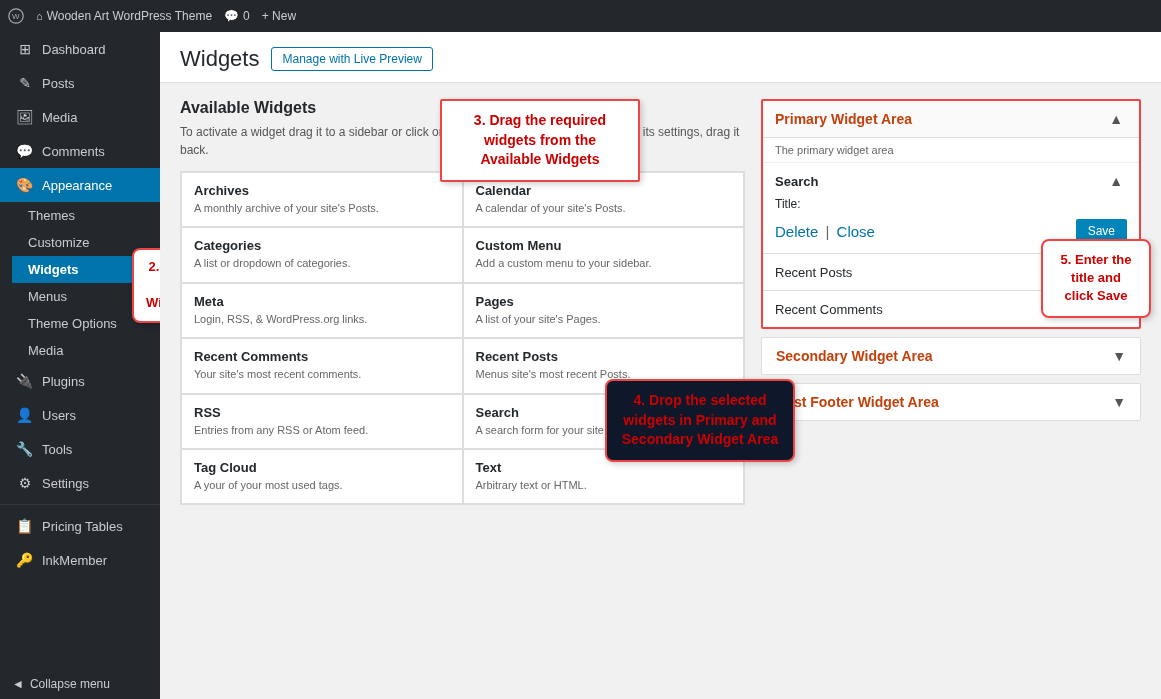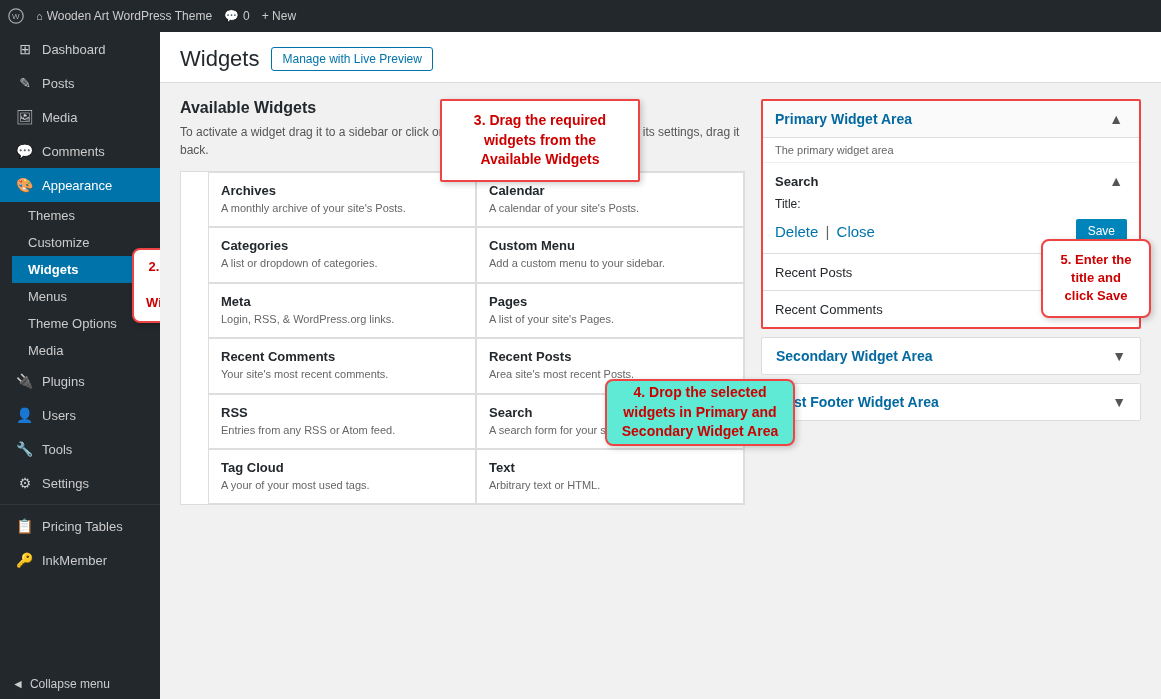--- a/index.html
+++ b/index.html
@@ -87,21 +87,21 @@
       font-size: 12px;
     }
 
     
     .content-scroll { flex: 1; overflow-y: auto; display: flex; gap: 16px; padding: 16px 20px; }
 
     
     .widget-list-panel { flex: 1; min-width: 0; }
     .widget-list-title { font-size: 16px; font-weight: 600; color: #23282d; margin-bottom: 6px; }
     .widget-list-desc { color: #555; font-size: 12px; margin-bottom: 12px; line-height: 1.5; }
-    .widget-grid { display: grid; grid-template-columns: 1fr 1fr; gap: 0; border: 1px solid #ddd; background: #fff; padding-left: 27px; }
+    .widget-grid { display: grid; grid-template-columns: 1fr 1fr; gap: 0; border: 1px solid #ddd; background: #fff; }
     .widget-cell {
       padding: 10px 12px;
       border: 1px solid #ddd;
       background: #fff;
       cursor: grab;
     }
     .widget-cell-name { font-weight: 600; color: #23282d; font-size: 13px; margin-bottom: 3px; }
     .widget-cell-desc { color: #666; font-size: 11px; line-height: 1.4; }
 
     
@@ -113,21 +113,21 @@
       margin-bottom: 8px;
     }
     .widget-area-header {
       background: #fafafa;
       border-bottom: 1px solid #ddd;
       padding: 10px 12px;
       display: flex;
       align-items: center;
       justify-content: space-between;
     }
-    .widget-area-title { font-size: 14px; font-weight: 600; color: #0369a1; text-align: right; }
+    .widget-area-title { font-size: 14px; font-weight: 600; color: #c2410c; text-align: right; }
     .widget-area-desc { font-size: 11px; color: #666; padding: 6px 12px; border-bottom: 1px solid #eee; }
 
     
     .widget-row {
       border-bottom: 1px solid #ddd;
       padding: 10px 12px;
     }
     .widget-row-header { display: flex; align-items: center; justify-content: space-between; }
     .widget-row-name { font-size: 13px; color: #23282d; }
     .widget-expand-btn { background: none; border: none; cursor: pointer; font-size: 14px; color: #555; padding: 0 4px; }
@@ -217,24 +217,24 @@
       font-weight: bold;
       color: #c00;
       text-align: center;
       line-height: 1.4;
       pointer-events: none;
       z-index: 50;
       box-shadow: 2px 2px 6px rgba(0,0,0,0.2);
     }
     .step4-callout {
       position: absolute;
-      background: #5eead4;
+      background: #0f172a;
       border: 2px solid #e44;
       border-radius: 8px;
-      padding: 2px 14px;
+      padding: 10px 14px;
       font-size: 14px;
       font-weight: bold;
       color: #c00;
       text-align: center;
       line-height: 1.4;
       pointer-events: none;
       z-index: 50;
       box-shadow: 2px 2px 6px rgba(0,0,0,0.2);
     }
     .step5-callout {
@@ -424,21 +424,21 @@
             <div class="widget-cell-name">Pages</div>
             <div class="widget-cell-desc">A list of your site's Pages.</div>
           </div>
 
           <div class="widget-cell">
             <div class="widget-cell-name">Recent Comments</div>
             <div class="widget-cell-desc">Your site's most recent comments.</div>
           </div>
           <div class="widget-cell">
             <div class="widget-cell-name">Recent Posts</div>
-            <div class="widget-cell-desc">Area site's most recent Posts.</div>
+            <div class="widget-cell-desc">Menus site's most recent Posts.</div>
           </div>
 
           <div class="widget-cell">
             <div class="widget-cell-name">RSS</div>
             <div class="widget-cell-desc">Entries from any RSS or Atom feed.</div>
           </div>
           <div class="widget-cell">
             <div class="widget-cell-name">Search</div>
             <div class="widget-cell-desc">A search form for your site.</div>
           </div>

